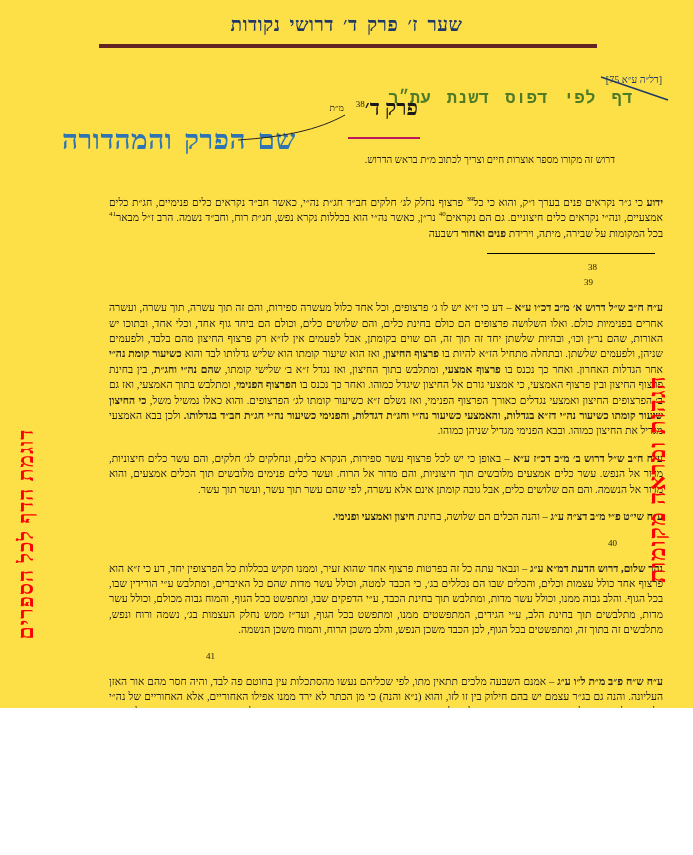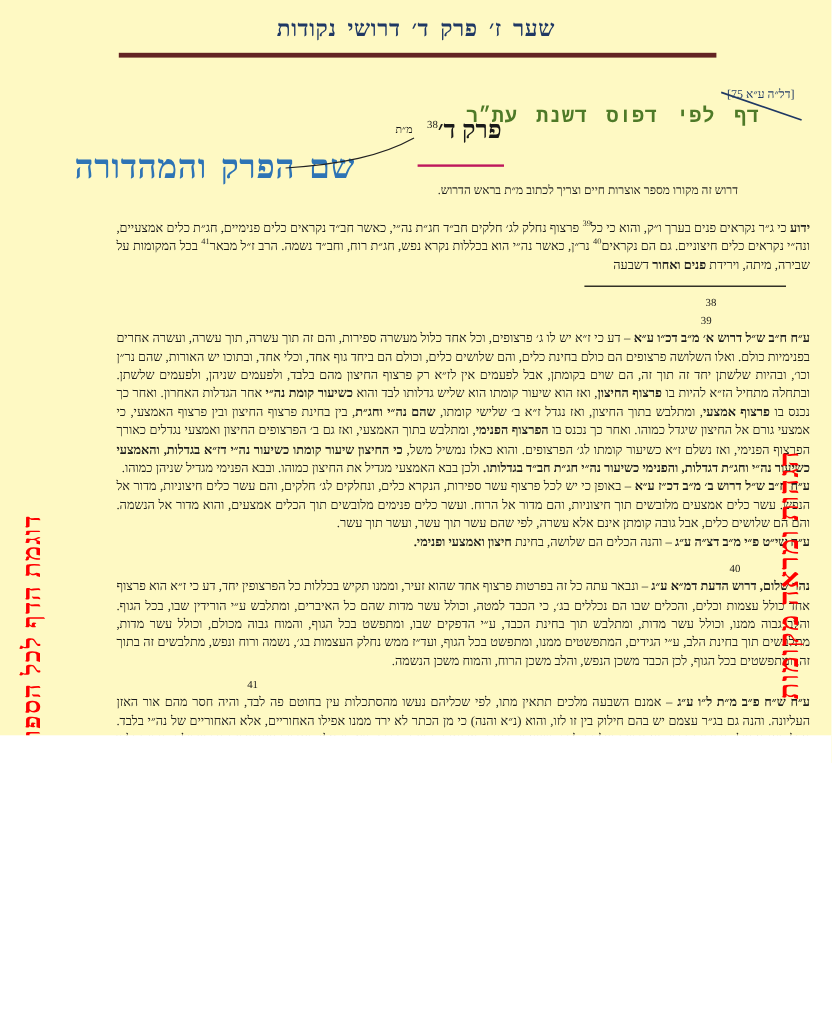--- a/index.html
+++ b/index.html
@@ -1,36 +1,36 @@
 <!DOCTYPE html>
 <html dir="rtl" lang="he" style="--navy: #1f3864; --maroon: #632423; --green: #4f7a28; --blue: #2e74b5; --red: #ff0000;"><head>
 <meta charset="utf-8">
 <style>
   html,body{margin:0;padding:0;background:#ffffff;}
   .page{
-    position:relative;width:693px;height:613px;background:#fef9c3;overflow:hidden;
+    position:relative;width:693px;height:708px;background:#fde047;overflow:hidden;
     font-family:"Liberation Serif","DejaVu Serif","DejaVu Sans",serif;
     direction:rtl;color:#1a1a1a;
   }
   .title{
     position:absolute;top:14px;left:0;width:100%;text-align:center;
     font-size:19px;font-weight:bold;color:var(--navy);word-spacing:4px;letter-spacing:.5px;
   }
   .rule{position:absolute;top:44px;left:99px;width:498px;height:4px;background:var(--maroon);}
   .pageref{position:absolute;top:74px;right:31px;font-size:10px;color:var(--navy);}
   .green{position:absolute;top:89px;right:60px;font-size:17px;font-weight:bold;color:var(--green);word-spacing:5px;letter-spacing:.5px;font-family:Liberation Mono, monospace;}
   .chapter{position:absolute;top:96px;right:273px;font-size:21px;font-weight:bold;white-space:nowrap;}
   .ch-underline{border-bottom:2px solid #be185d;padding:0 2px 17px 8px;font-family:Liberation Serif, serif;}
   .ch-ref{font-size:9px;font-weight:normal;}
   .ch-mt{font-size:9px;font-weight:normal;margin-right:4px;vertical-align:4px;margin-left:20px;}
   .blue{position:absolute;top:124px;left:62px;font-size:28px;font-weight:bold;color:var(--blue);word-spacing:4px;letter-spacing:.5px;}
   .overlay{position:absolute;top:0;left:0;width:693px;height:855px;pointer-events:none;}
   .intro{position:absolute;top:154px;right:78px;font-size:10px;}
   .flow{position:absolute;top:183px;left:97px;width:578px;font-size:10.6px;line-height:15.4px;}
-  .para{margin:0;}
+  .para{margin:12px;}
   .just{text-align:justify;}
   .rightal{text-align:right;}
   .para sup{font-size:7px;line-height:0;}
   .fnsep{width:168px;height:0;border-top:1px solid #000;margin:9px 20px 7px auto;}
   .fnnum{font-size:9px;line-height:12px;margin:3px 0 2px;}
   .n38{padding-right:78px;}
   .n39{padding-right:82px;}
   .n40{padding-right:58px;margin-top:8px;}
   .n41{padding-right:460px;margin-top:5px;}
   .side{

